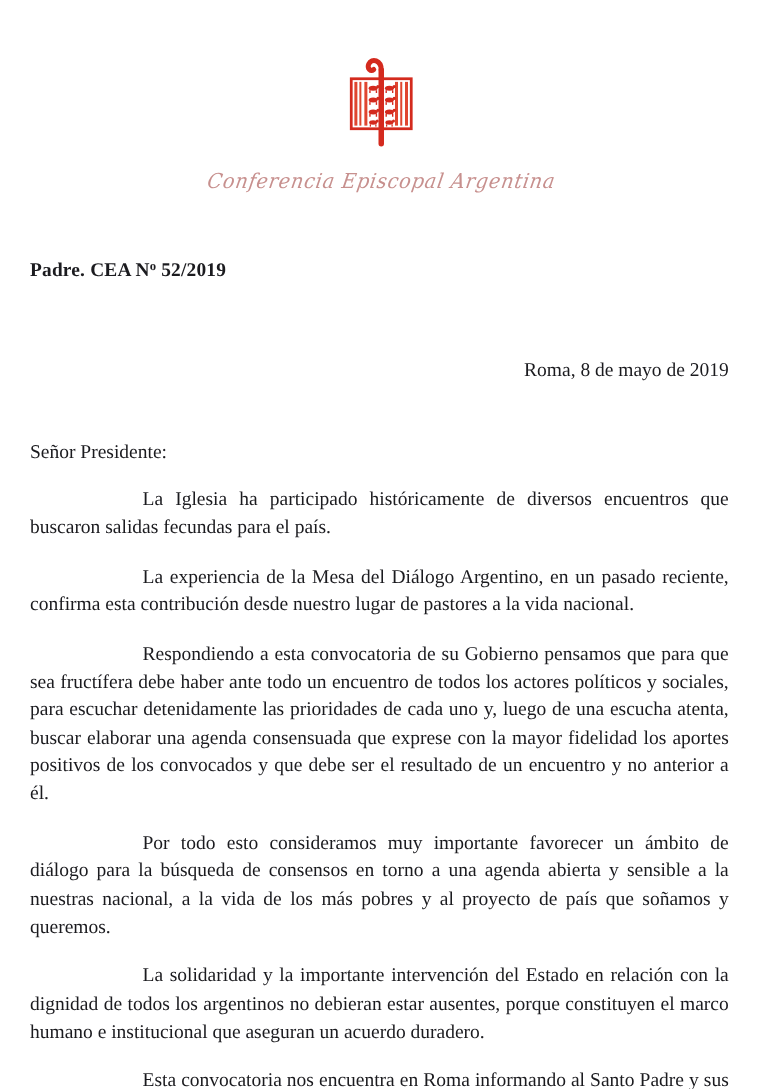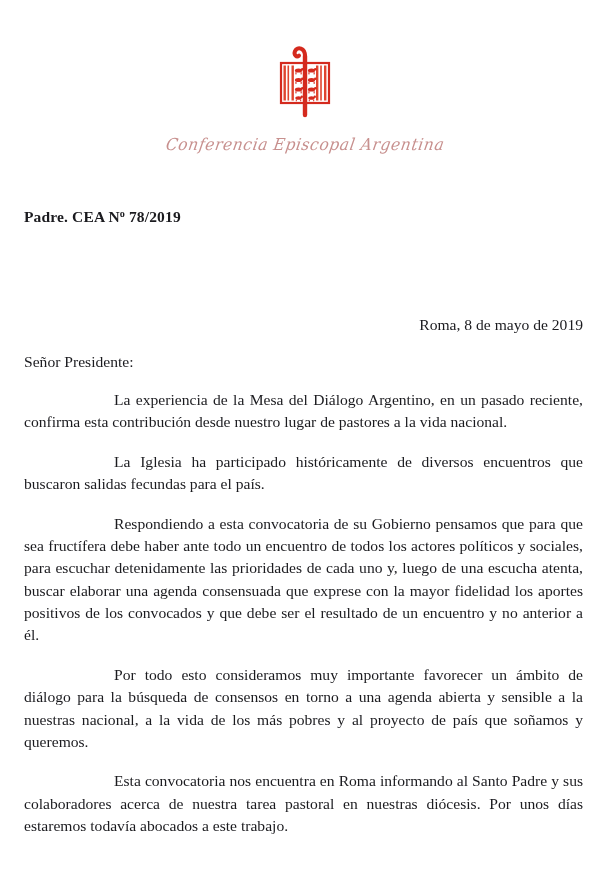--- a/index.html
+++ b/index.html
@@ -74,21 +74,20 @@
     letter-spacing: 0;
   }
 
   .dateline {
     position: absolute;
     top: 288px;
     left: 0;
     width: 559px;
     text-align: right;
     font-size: 15.6px;
-    margin-top: 28px;
   }
 
   .salutation {
     position: absolute;
     top: 353px;
     left: 0;
     font-size: 15.6px;
   }
 
   .letter-body {
@@ -188,28 +187,29 @@
         <path d="M37 14 L37 73" stroke-width="4.4"></path>
         <path d="M37 14 C37 6.2, 29.4 4.0, 27.0 9.2 C25.4 12.8, 28.6 15.6, 31.0 13.6" stroke-width="4.0"></path>
       </g>
     </svg>
 
     <div class="org-script">Conferencia Episcopal Argentina</div>
   </div>
 
   <div class="sheet">
 
-    <div class="protocol"><span>Padre. CEA N</span><span class="ordinal">o</span><span> 78/2019</span></div>
+    <div class="protocol"><span>Padre. CEA N</span><span class="ordinal">o</span><span> 52/2019</span></div>
 
     <div class="dateline">Roma, 8 de mayo de 2019</div>
 
     <div class="salutation">Señor Presidente:</div>
 
     <div class="letter-body">
+      <p class="para">La Iglesia ha participado históricamente de diversos encuentros que buscaron salidas fecundas para el país.</p>
       <p class="para">La experiencia de la Mesa del Diálogo Argentino, en un pasado reciente, confirma esta contribución desde nuestro lugar de pastores a la vida nacional.</p>
-      <p class="para">La Iglesia ha participado históricamente de diversos encuentros que buscaron salidas fecundas para el país.</p>
       <p class="para">Respondiendo a esta convocatoria de su Gobierno pensamos que para que sea fructífera debe haber ante todo un encuentro de todos los actores políticos y sociales, para escuchar detenidamente las prioridades de cada uno y, luego de una escucha atenta, buscar elaborar una agenda consensuada que exprese con la mayor fidelidad los aportes positivos de los convocados y que debe ser el resultado de un encuentro y no anterior a él.</p>
       <p class="para">Por todo esto consideramos muy importante favorecer un ámbito de diálogo para la búsqueda de consensos en torno a una agenda abierta y sensible a la nuestras nacional, a la vida de los más pobres y al proyecto de país que soñamos y queremos.</p>
+      <p class="para">La solidaridad y la importante intervención del Estado en relación con la dignidad de todos los argentinos no debieran estar ausentes, porque constituyen el marco humano e institucional que aseguran un acuerdo duradero.</p>
       <p class="para">Esta convocatoria nos encuentra en Roma informando al Santo Padre y sus colaboradores acerca de nuestra tarea pastoral en nuestras diócesis. Por unos días estaremos todavía abocados a este trabajo.</p>
     </div>
 
   </div>
 </div>
 
 </body></html>

